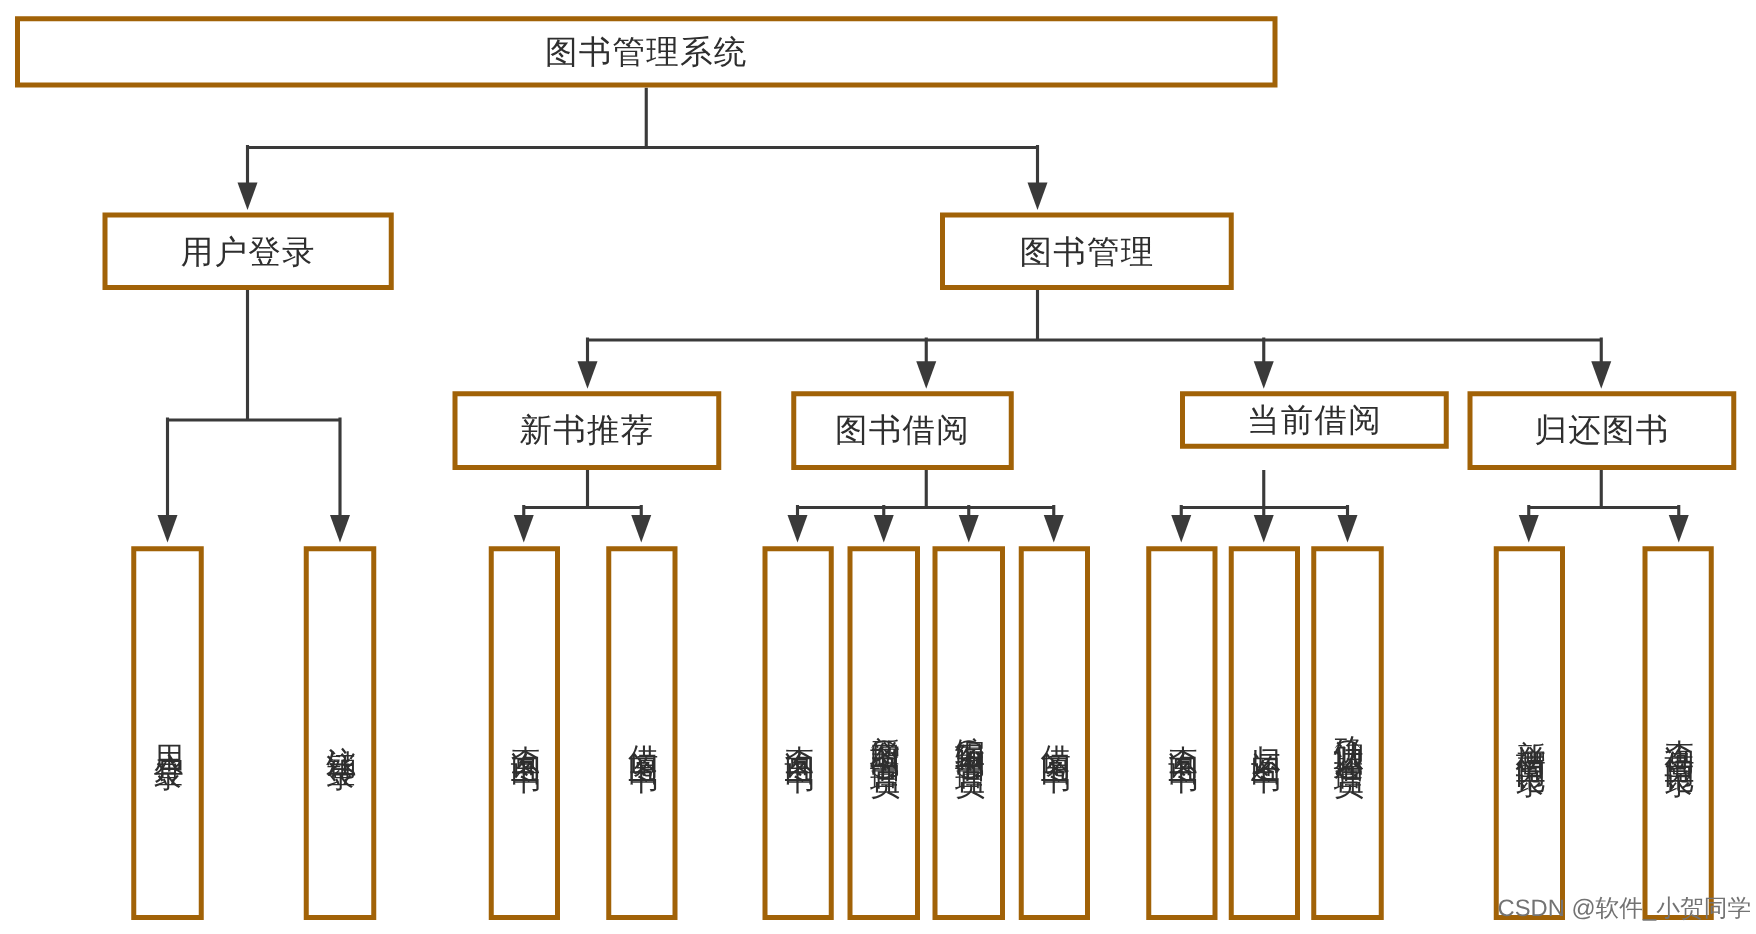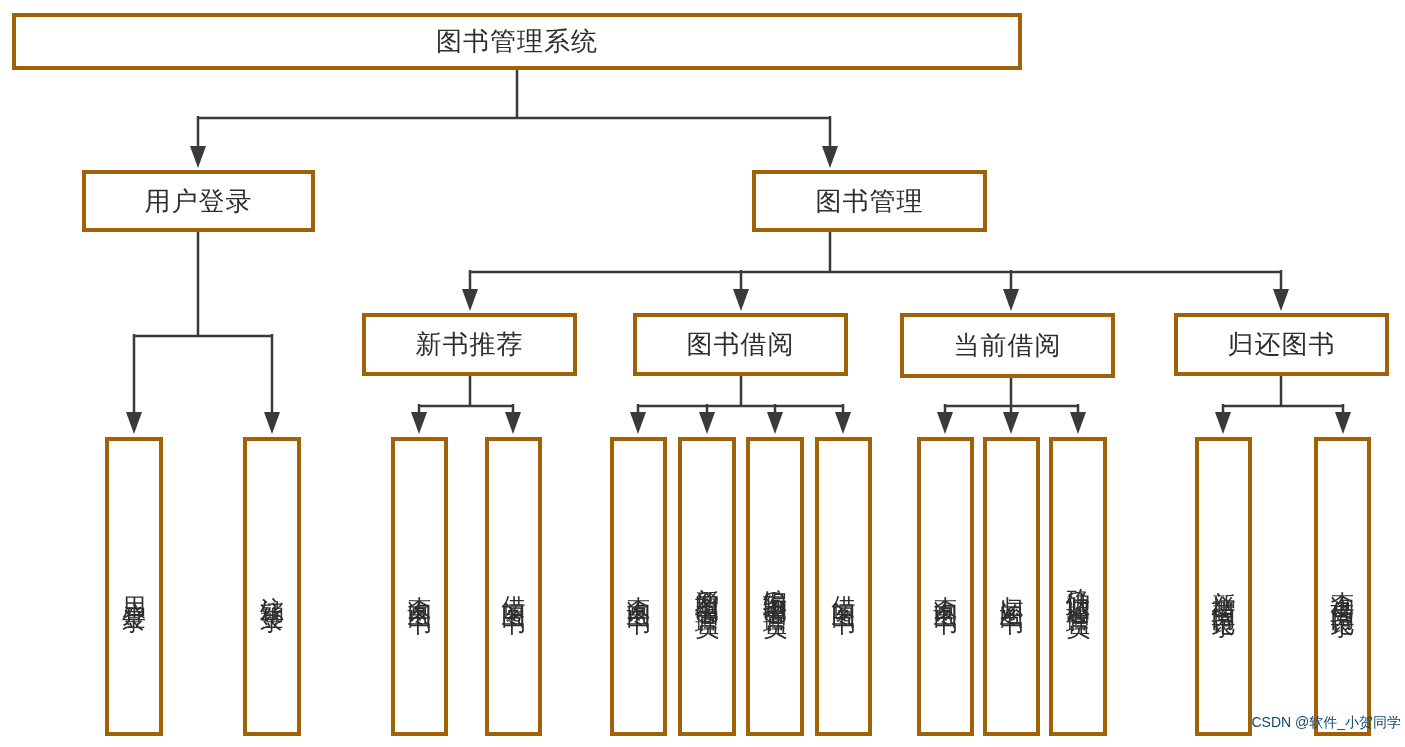--- a/index.html
+++ b/index.html
@@ -43,22 +43,22 @@
     letter-spacing: 5px;
     line-height: 1;
     white-space: nowrap;
   }
   .vlabel.tight { letter-spacing: 4px; }
   .watermark {
     position: absolute;
     left: 1186px;
     top: 714px;
     width: 215px;
-    font-size: 14px;
-    color: #0c4a6e;
+    font-size: 19px;
+    color: #737373;
     white-space: nowrap;
     z-index: 5;
     text-align: right;
   }
   svg line, svg path { stroke: #3a3a3a; stroke-width: 2.5; fill: none; }
   svg polygon { fill: #3a3a3a; stroke: none; }
 </style>
 </head>
 <body>
 
@@ -107,24 +107,24 @@
   <div class="box" style="left:82px; top:170px; width:233px; height:62px;">
     <span class="hlabel">用户登录</span>
   </div>
   <div class="box" style="left:712px; top:170px; width:235px; height:62px;margin-left:40px;">
     <span class="hlabel">图书管理</span>
   </div>
 
   <div class="box" style="left:362px; top:313px; width:215px; height:63px;">
     <span class="hlabel">新书推荐</span>
   </div>
-  <div class="box" style="left:633px; top:313px; width:215px; height:63px;">
+  <div class="box" style="left:633px; top:313px; width:178px; height:63px;">
     <span class="hlabel">图书借阅</span>
   </div>
-  <div class="box" style="left:900px; top:313px; width:215px; height:65px;">
+  <div class="box" style="left:944px; top:313px; width:215px; height:46px;">
     <span class="hlabel">当前借阅</span>
   </div>
   <div class="box" style="left:1174px; top:313px; width:215px; height:63px;">
     <span class="hlabel">归还图书</span>
   </div>
 
   <div class="box vbox" style="left:105px; width:58px;">
     <span class="vlabel">用户登录</span>
   </div>
   <div class="box vbox" style="left:243px; width:58px;">

